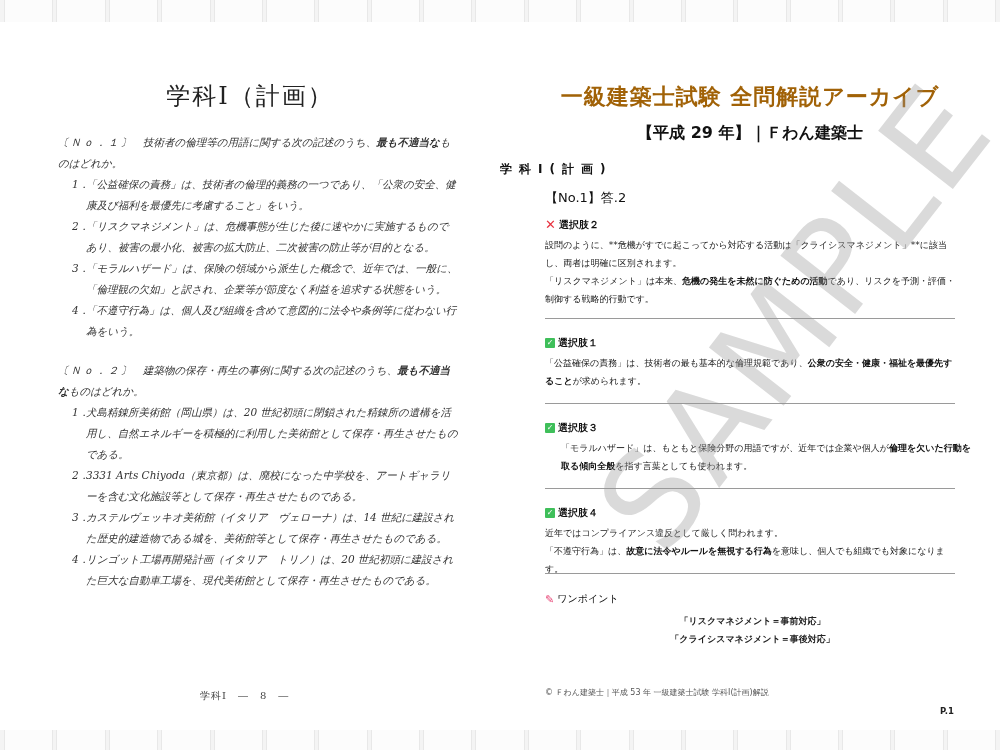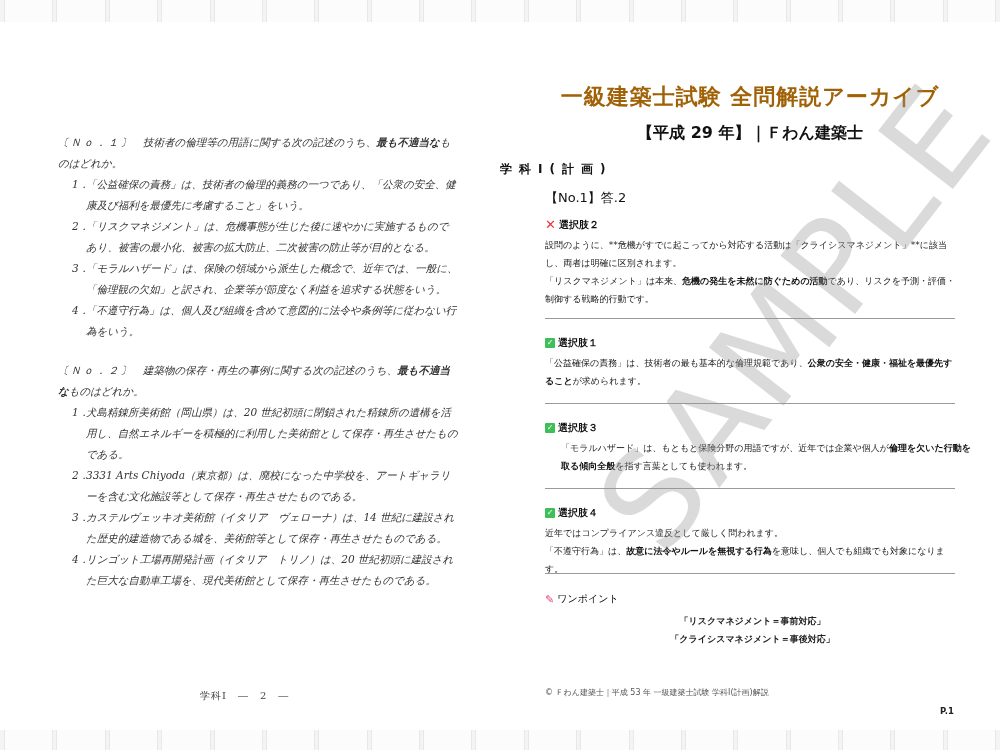--- a/index.html
+++ b/index.html
@@ -75,20 +75,21 @@
     <div class="tile"></div>
     <div class="tile"></div>
     <div class="tile"></div>
     <div class="tile"></div>
     <div class="tile"></div>
     <div class="tile"></div>
     <div class="tile"></div>
 </div>
 
 <div class="left-page">
+  <div class="left-title">学科Ⅰ（計画）</div>
 
   <div class="q-block" style="top:110px;">
     <div class="q-head">
       <span class="qno">〔Ｎｏ．１〕</span><span>技術者の倫理等の用語に関する次の記述のうち、</span><b>最も不適当な</b><span>ものはどれか。</span>
     </div>
     <div class="opt">
         <span class="num">1．</span>
         <span class="txt">「公益確保の責務」は、技術者の倫理的義務の一つであり、「公衆の安全、健康及び福利を最優先に考慮すること」をいう。</span>
       </div>
     <div class="opt">
@@ -120,21 +121,21 @@
     <div class="opt">
         <span class="num">3．</span>
         <span class="txt">カステルヴェッキオ美術館（イタリア　ヴェローナ）は、14 世紀に建設された歴史的建造物である城を、美術館等として保存・再生させたものである。</span>
       </div>
     <div class="opt">
         <span class="num">4．</span>
         <span class="txt">リンゴット工場再開発計画（イタリア　トリノ）は、20 世紀初頭に建設された巨大な自動車工場を、現代美術館として保存・再生させたものである。</span>
       </div>
   </div>
 
-  <div class="left-footer">学科Ⅰ　―　2　―</div>
+  <div class="left-footer">学科Ⅰ　―　8　―</div>
 </div>
 
 <div class="right-page">
   <div class="r-title">一級建築士試験 全問解説アーカイブ</div>
   <div class="r-subtitle">【平成 29 年】｜Ｆわん建築士</div>
   <div class="r-subject">学科Ⅰ(計画)</div>
   <div class="r-answer">【No.1】答.2</div>
 
   <div class="choice-head" style="top:196px;">
     <span class="x-icon">✕</span>

